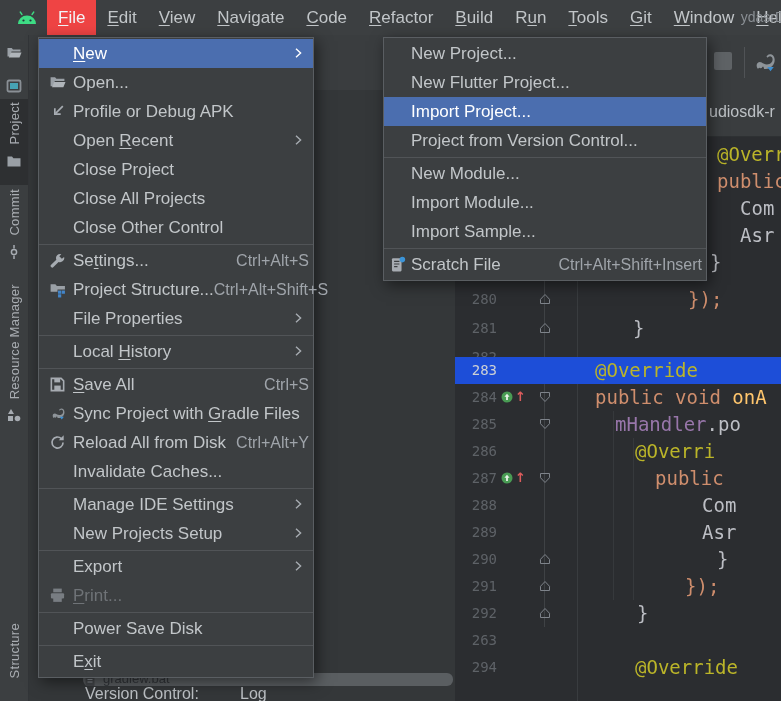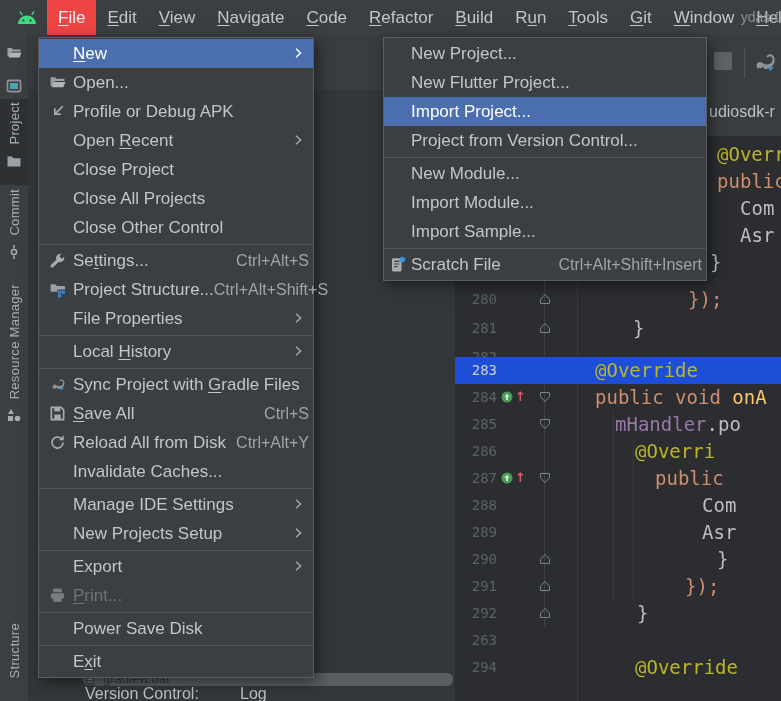--- a/index.html
+++ b/index.html
@@ -479,39 +479,39 @@
 
       <span class="mi-arrow">
         <svg viewBox="0 0 12 12" width="100%" height="100%">
           <path fill="none" stroke="currentColor" stroke-width="1.4" d="M4 1.8l4.6 4.2L4 10.2"></path>
         </svg>
       </span>
     </div>
     <div class="menu-sep"></div>
     <div class="menu-item">
       <span class="mi-icon">
+        <svg viewBox="0 0 16 16" width="100%" height="100%">
+          <path fill="none" stroke="#A7ACB2" stroke-width="1.5" d="M2.2 2.2h9.2l2.4 2.4v9.2H2.2z"></path>
+          <rect x="5" y="9" width="6" height="4.5" fill="#A7ACB2"></rect>
+          <rect x="5" y="2.5" width="5.5" height="3.5" fill="#A7ACB2"></rect>
+        </svg>
+      </span>
+      <span class="mi-label"><span class="mn">S</span>ave All</span>
+      <span class="mi-shortcut">Ctrl+S</span>
+
+    </div>
+    <div class="menu-item">
+      <span class="mi-icon">
         <svg viewBox="0 0 24 24" width="100%" height="100%">
           <path fill="#8E9499" d="M20.6 6.2c-1.8-1.8-4.3-1.5-5.5-.3l-.9.9 1.2 1.2.8-.8c.6-.6 1.9-.8 2.9.2 1.9 1.9.7 6.8-4.5 6.8-3.2 0-4.6-2.1-6.4-2.1-1.6 0-3 1.2-3 3.1 0 1.3.6 2.3 1.2 3.1l1.3-.9c.7.6 1.7.6 2.4 0l.5-1.1h.9l.6 2.1h1.4c6.9 0 10.4-7.7 7.1-12.2z"></path>
           <circle cx="16.9" cy="8.3" r=".9" fill="#3A3D3F"></circle>
           <path fill="#3D8FD1" d="M15 16.5h6l-3 4z"></path>
         </svg>
       </span>
       <span class="mi-label">Sync Project with <span class="mn">G</span>radle Files</span>
-
-    </div>
-    <div class="menu-item">
-      <span class="mi-icon">
-        <svg viewBox="0 0 16 16" width="100%" height="100%">
-          <path fill="none" stroke="#A7ACB2" stroke-width="1.5" d="M2.2 2.2h9.2l2.4 2.4v9.2H2.2z"></path>
-          <rect x="5" y="9" width="6" height="4.5" fill="#A7ACB2"></rect>
-          <rect x="5" y="2.5" width="5.5" height="3.5" fill="#A7ACB2"></rect>
-        </svg>
-      </span>
-      <span class="mi-label"><span class="mn">S</span>ave All</span>
-      <span class="mi-shortcut">Ctrl+S</span>
 
     </div>
     <div class="menu-item">
       <span class="mi-icon">
         <svg viewBox="0 0 16 16" width="100%" height="100%">
           <path fill="none" stroke="#A7ACB2" stroke-width="1.6" d="M13.2 8A5.2 5.2 0 1 1 11.6 4.3"></path>
           <path fill="#A7ACB2" d="M13.8 1.2v4.6H9.2z"></path>
         </svg>
       </span>
       <span class="mi-label">Reload All from Disk</span>

